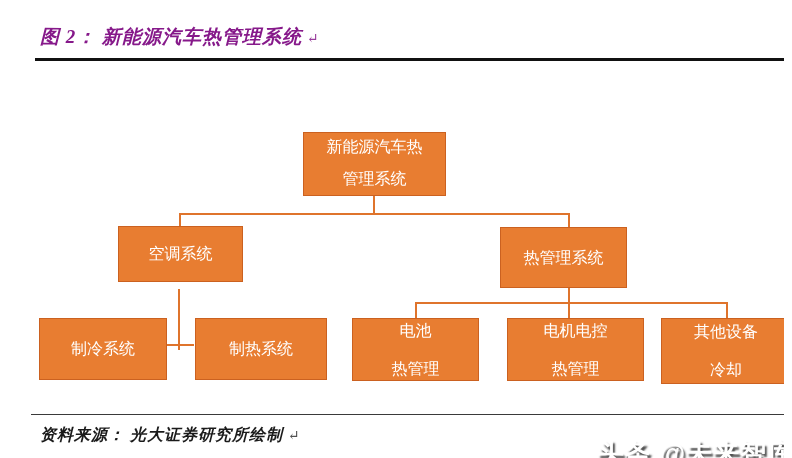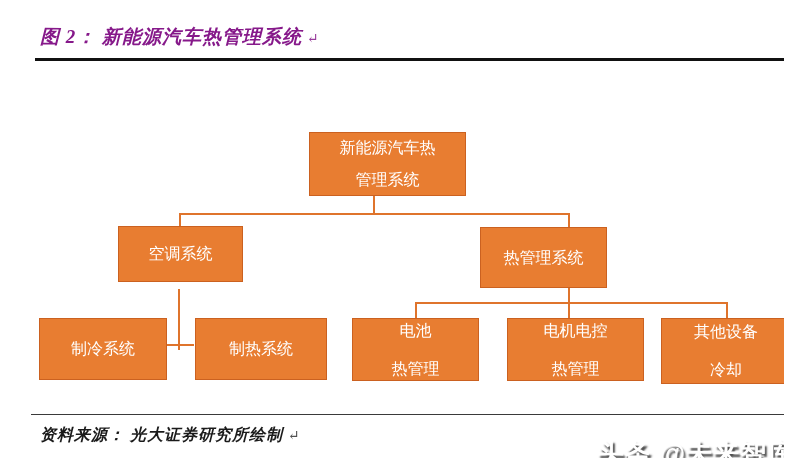--- a/index.html
+++ b/index.html
@@ -31,23 +31,23 @@
     border:1.5px solid var(--box-border);
     color:#fff;
     display:flex;flex-direction:column;align-items:center;justify-content:center;
     text-align:center;
     font-size:16px;
     font-family:"Liberation Sans","DejaVu Sans",sans-serif;
   }
   .node span{display:block;line-height:24px;}
   .node.gap span{line-height:30px;}
 
-  .n-root{left:293px;top:116px;width:157px;height:64px;}
+  .n-root{left:287px;top:116px;width:143px;height:64px;justify-content:flex-end;}
   .n-ac{left:102px;top:210px;width:125px;height:56px;}
-  .n-tm{left:464px;top:211px;width:127px;height:61px;}
+  .n-tm{left:484px;top:211px;width:127px;height:61px;}
   .n-cool{left:23px;top:302px;width:128px;height:62px;}
   .n-heat{left:179px;top:302px;width:132px;height:62px;}
   .n-batt{left:336px;top:302px;width:127px;height:63px;text-align:center;}
   .n-motor{left:491px;top:302px;width:137px;height:63px;}
   .n-other{left:645px;top:302px;width:130px;height:66px;}
 
   
   .v,.h{position:absolute;background:var(--line);}
   .v{width:2px;}
   .h{height:2px;}

